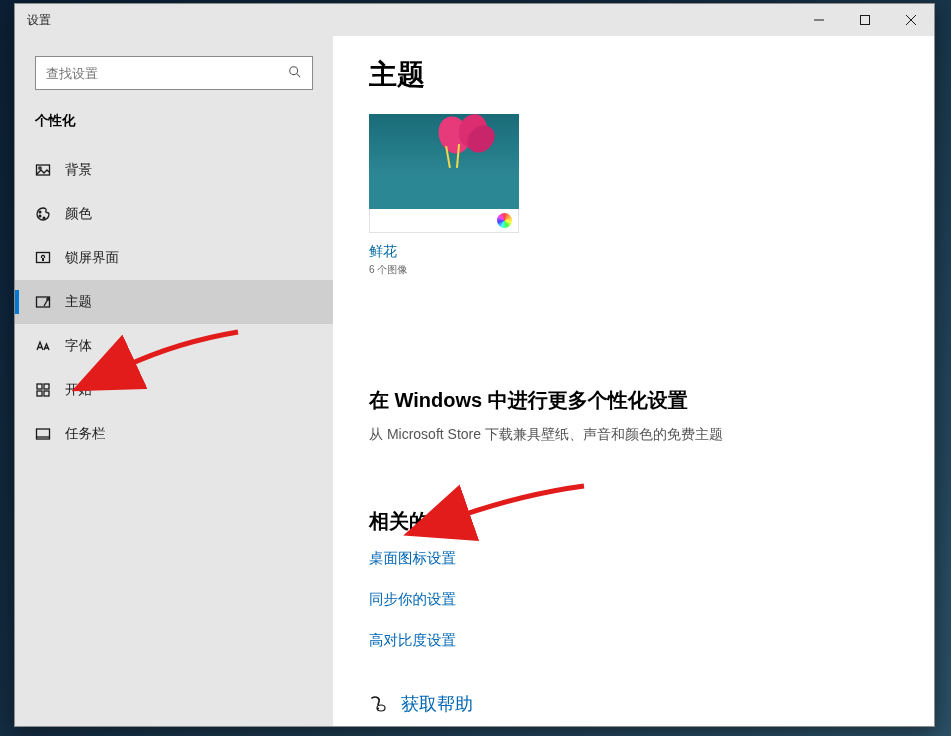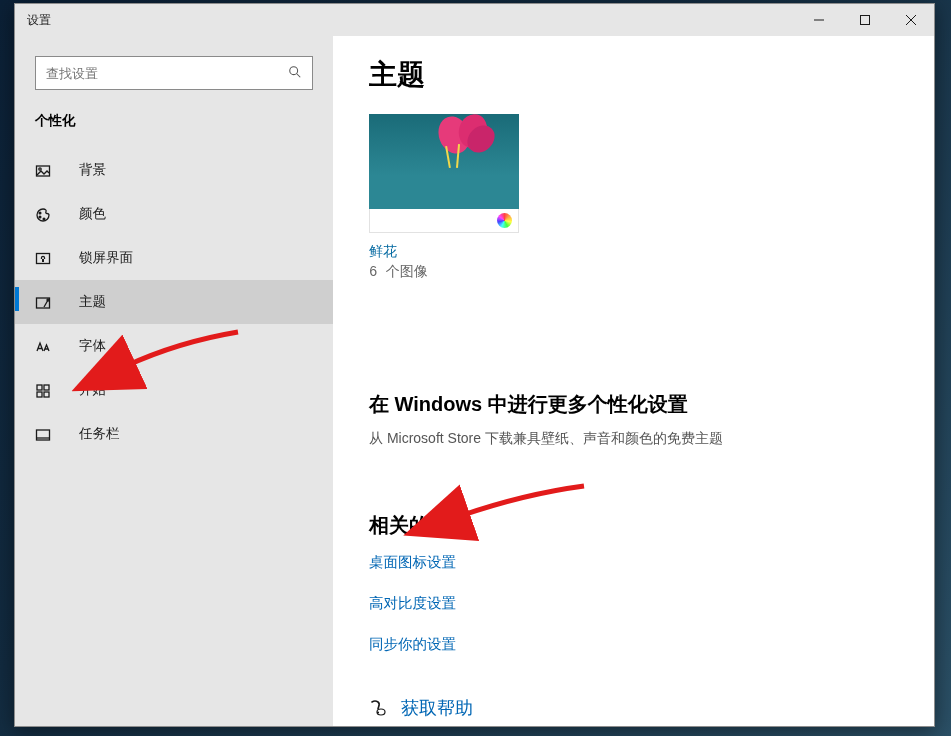--- a/index.html
+++ b/index.html
@@ -47,21 +47,21 @@
   .searchbox input {
     flex:1; border:none; outline:none; background:transparent;
     font-size:13px; color:#666;
   }
   .searchbox .sicon { color:#555; font-size:13px; }
   .section-label {
     padding: 4px 8px 18px 20px; font-size:13.5px; font-weight:700;
   }
   .nav { list-style:none; }
   .nav li {
-    display:flex; align-items:flex-end; gap:28px;
+    display:flex; align-items:center; gap:14px;
     padding: 13px 20px; font-size:13.5px; color:#1a1a1a; cursor:default;
   }
   .nav li.active { background:#cfcfcf; }
   .nav li.active::before {
     content:""; position:absolute; left:0; width:4px; height:24px; background:#0078d4;
   }
   .nav li { position:relative; }
   .ico { width:16px; height:16px; display:inline-flex; align-items:center; justify-content:center; }
   .ico svg { width:16px; height:16px; stroke:#1a1a1a; fill:none; stroke-width:1.3; }
 
@@ -86,21 +86,21 @@
   .stamen2{ position:absolute; top:36px; left:28px; width:2px; height:24px; background:#f2d84a; transform:rotate(5deg);}
   .theme-bar {
     height:24px; background:#ffffff; display:flex; justify-content:flex-end; align-items:center; padding-right:6px;
     border:1px solid #e2e2e2; border-top:none;
   }
   .colorwheel {
     width:15px; height:15px; border-radius:50%;
     background: conic-gradient(#f44,#fa4,#ff4,#4f4,#4ff,#44f,#f4f,#f44);
   }
   .theme-name { margin-top:10px; font-size:14px; color:#0369a1; }
-  .theme-count { font-size:14px; color:#666; margin-top:2px;font-family:Liberation Mono, monospace; }
+  .theme-count { font-size:10px; color:#666; margin-top:2px; }
 
   .sub-h { font-size:20px; font-weight:600; margin-top:110px; }
   .sub-desc { font-size:14px; color:#555; margin-top:12px; }
 
   .rel-h { font-size:20px; font-weight:600; margin-top:64px; margin-bottom:14px; }
   .link { display:block; font-size:14.5px; color:#0066b4; margin-bottom:22px; cursor:pointer; }
 
   .footer-links { margin-top:42px; }
   .flink { display:flex; align-items:center; gap:14px; font-size:18px; color:#0066b4; margin-bottom:16px; cursor:pointer;}
   .flink .fico { width:18px; height:18px; color:#1a1a1a; }
@@ -245,22 +245,22 @@
         </div>
         <div class="theme-name">鲜花</div>
         <div class="theme-count">6 个图像</div>
       </div>
 
       <h2 class="sub-h">在 Windows 中进行更多个性化设置</h2>
       <p class="sub-desc">从 Microsoft Store 下载兼具壁纸、声音和颜色的免费主题</p>
 
       <h2 class="rel-h">相关的设置</h2>
       <a class="link">桌面图标设置</a>
+      <a class="link">同步你的设置</a>
       <a class="link">高对比度设置</a>
-      <a class="link">同步你的设置</a>
 
       <div class="footer-links">
         <div class="flink">
           <span class="fico">
             <svg viewBox="0 0 18 18">
                 <path d="M3 3 C3 3 6 1 9 3 C12 5 9 8 9 10" fill="none" stroke="#1a1a1a" stroke-width="1.6" stroke-linecap="round"></path>
                 <circle cx="9" cy="13.5" r="1.1"></circle>
                 <ellipse cx="12" cy="13" rx="4" ry="3" fill="none" stroke="#1a1a1a" stroke-width="1.2"></ellipse>
               </svg>
           </span>

